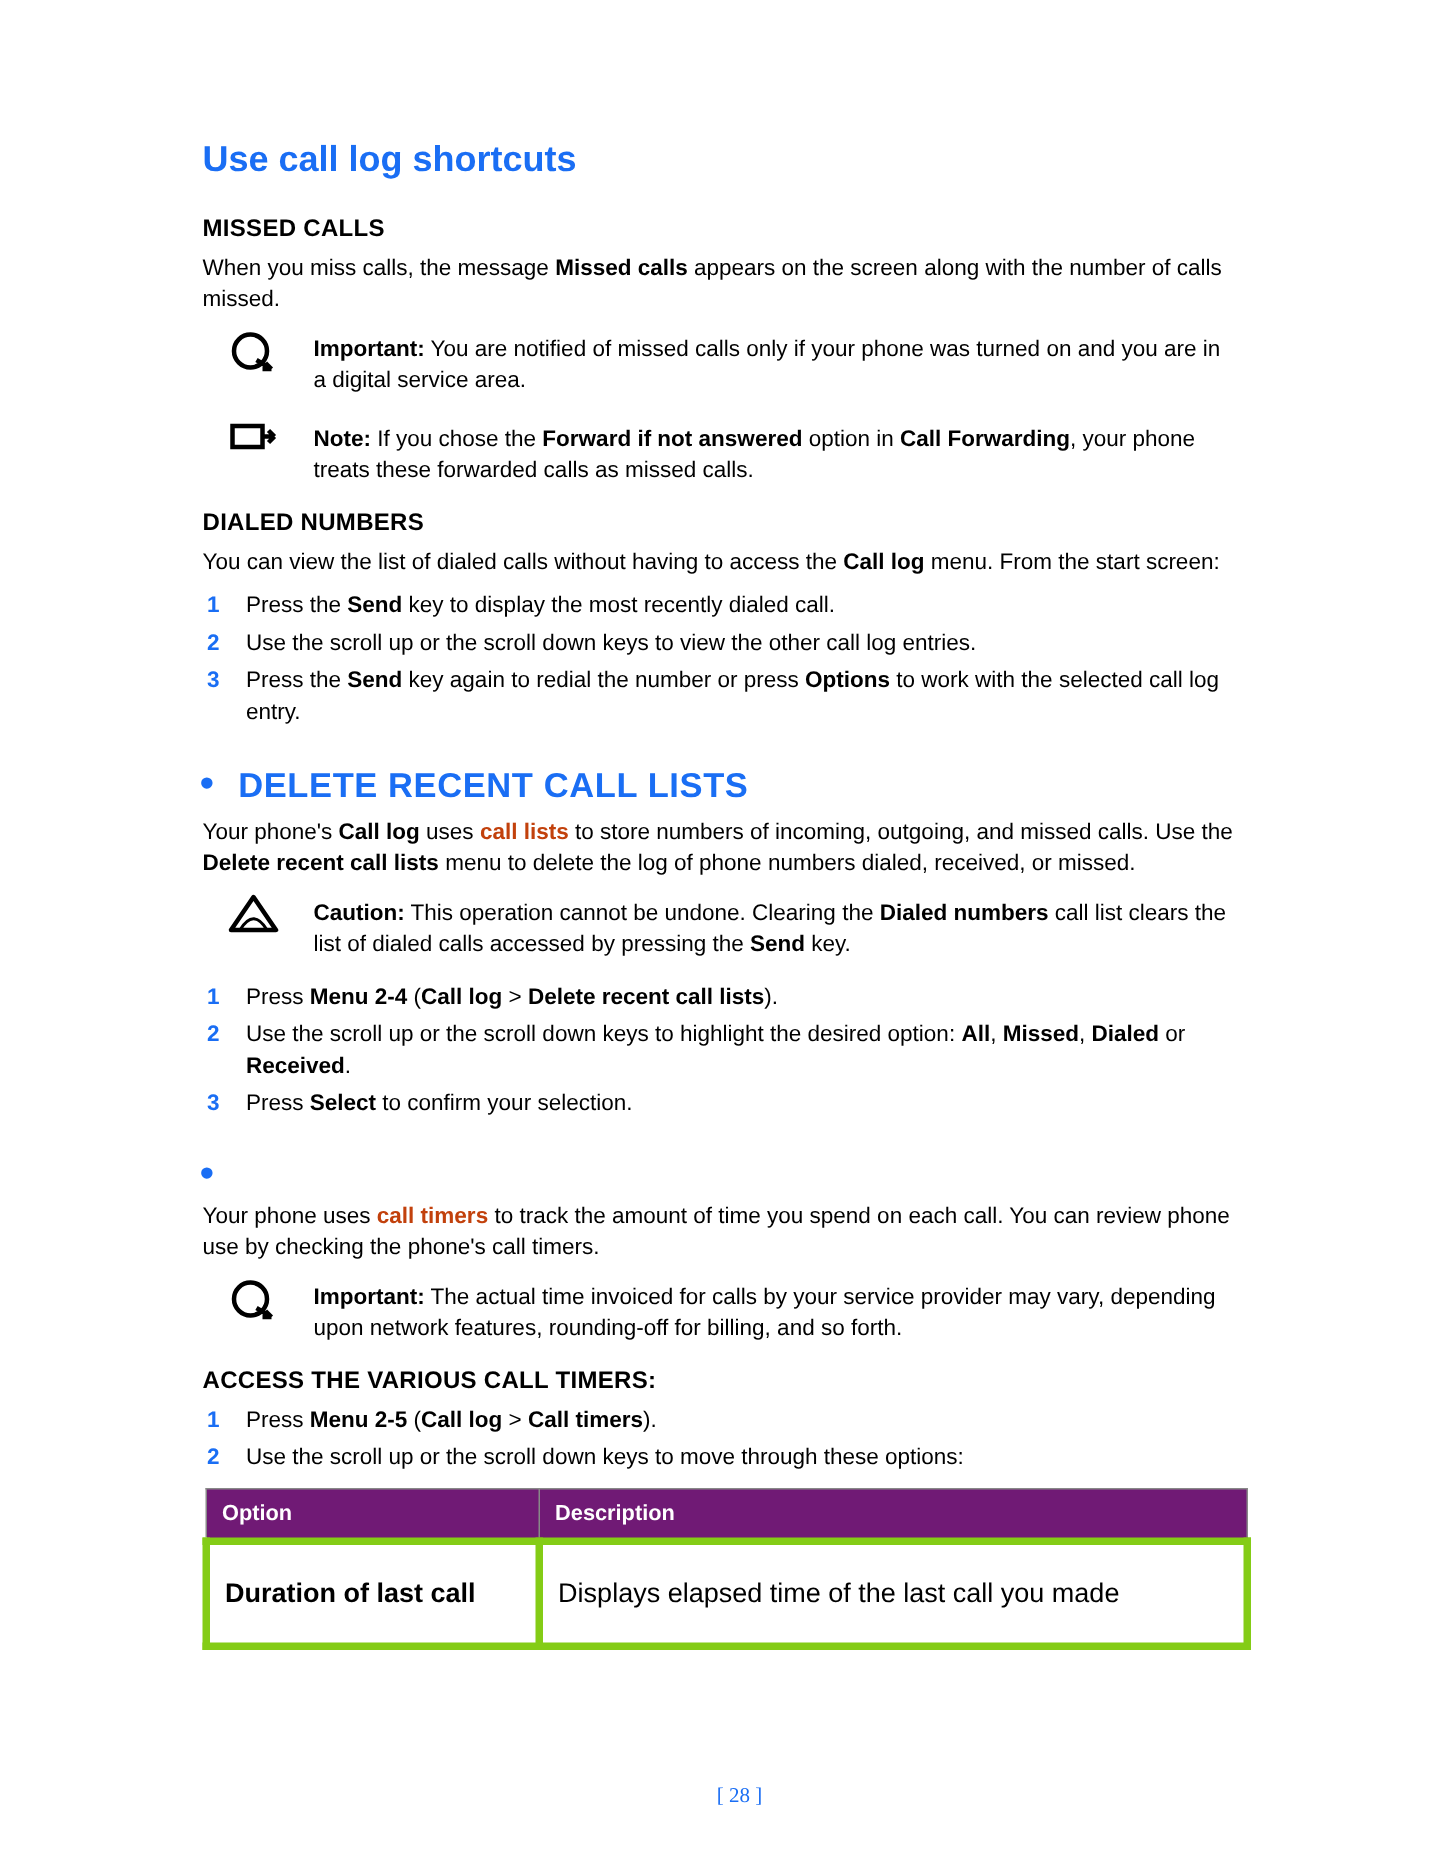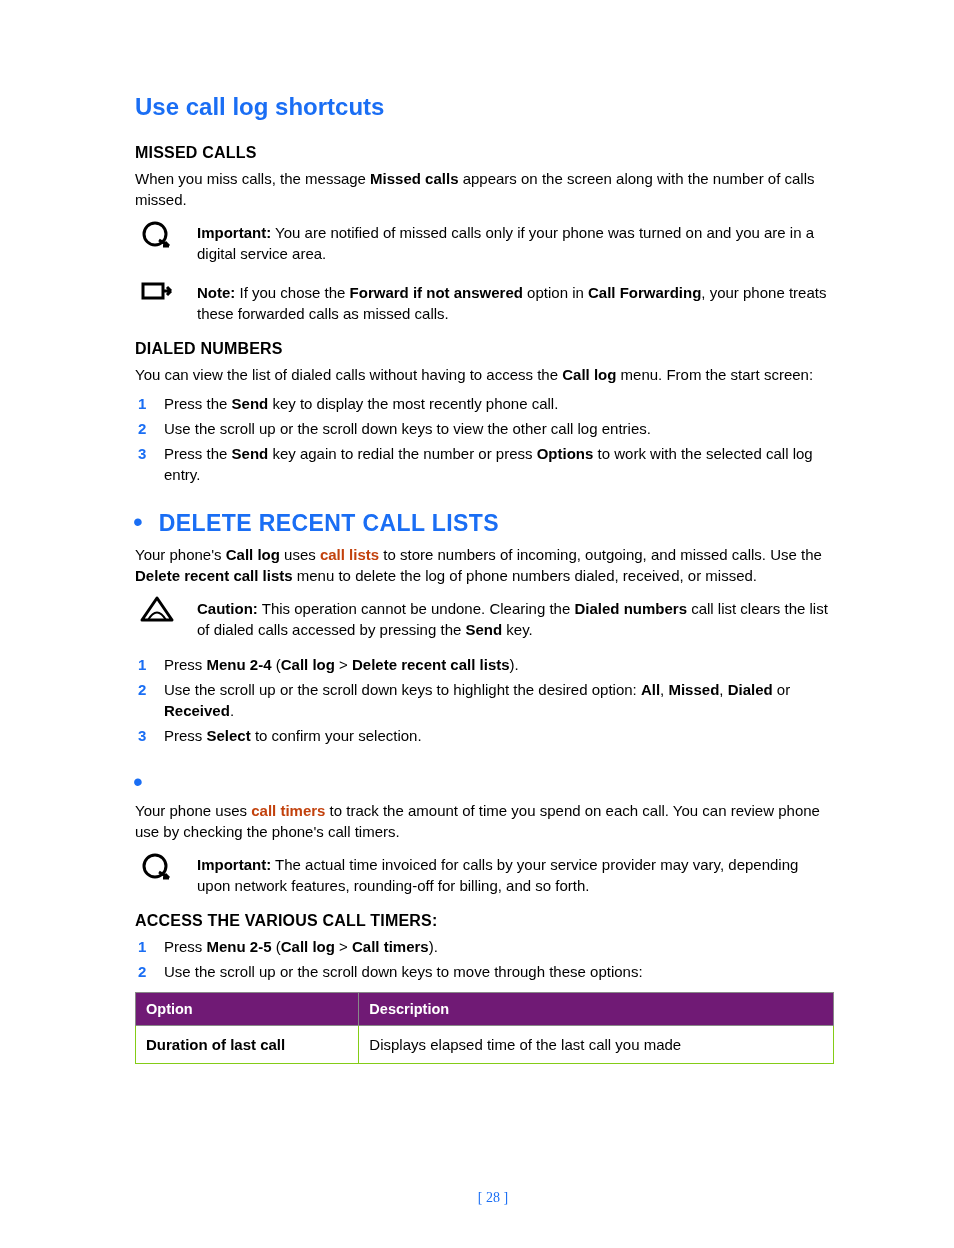--- a/index.html
+++ b/index.html
@@ -31,21 +31,21 @@
     font-weight: bold;
     margin: 4px 0 2px 0;
     letter-spacing: 0.2px;
     font-family: Arial, Helvetica, sans-serif;
   }
   p { margin: 4px 0 8px 0; }
   .icon-note-row {
     display: flex;
     align-items: flex-start;
     gap: 22px;
-    margin: 6px 4px;
+    margin: 6px 16px;
   }
   .icon-cell {
     width: 36px;
     flex: 0 0 36px;
     display: flex;
     justify-content: center;
     padding-top: 2px;
   }
   .ol {
     list-style: none;
@@ -98,23 +98,23 @@
     color: #fff;
     font-weight: bold;
     text-align: left;
     padding: 6px 10px;
     border: 1px solid #888;
     font-size: 14.5px;
     font-family: Arial, Helvetica, sans-serif;
     font-stretch: condensed;
   }
   table.opt td {
-    border: 1px solid #84cc16;
-    padding: 8px 10px;
-    font-size: 15px;
+    border: 5px solid #84cc16;
+    padding: 20px 10px;
+    font-size: 18px;
     vertical-align: top;
   }
   .page-num {
     position: absolute;
     bottom: 40px;
     left: 16px;
     width: 100%;
     text-align: center;
     color: #1a6ef4;
     font-size: 14px;
@@ -157,21 +157,21 @@
   </div>
 
   <div class="h3-black">DIALED NUMBERS</div>
   <p>
     <span>You can view the list of dialed calls without having to access the </span><b>Call log</b><span> menu. From the start screen:</span>
   </p>
 
   <ul class="ol">
     <li>
         <span class="num">1</span>
-        <span class="txt"><span>Press the </span><b>Send</b><span> key to display the most recently phone call.</span></span>
+        <span class="txt"><span>Press the </span><b>Send</b><span> key to display the most recently dialed call.</span></span>
       </li>
     <li>
         <span class="num">2</span>
         <span class="txt">Use the scroll up or the scroll down keys to view the other call log entries.</span>
       </li>
     <li>
         <span class="num">3</span>
         <span class="txt"><span>Press the </span><b>Send</b><span> key again to redial the number or press </span><b>Options</b><span> to work with the selected call log entry.</span></span>
       </li>
   </ul>

